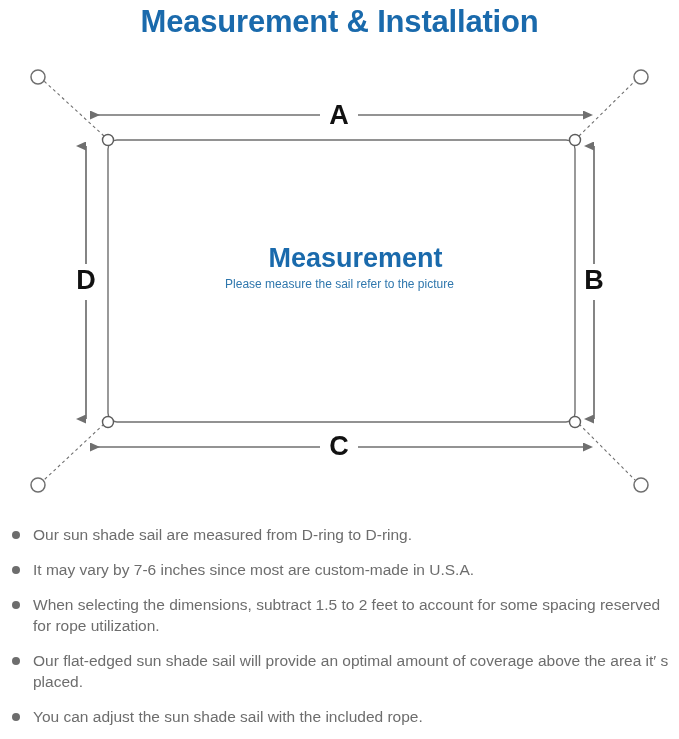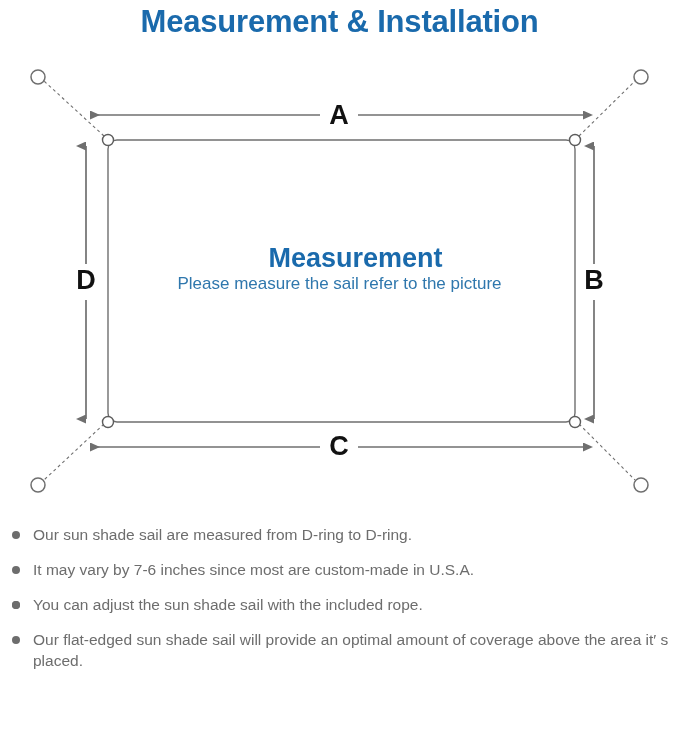--- a/index.html
+++ b/index.html
@@ -48,21 +48,21 @@
     font-weight:bold;
     color:#1a6aac;
     line-height:28px;
     white-space:nowrap;
   }
   .center-sub{
     position:absolute;
     left:0;top:227px;
     width:679px;
     text-align:center;
-    font-size:17px;
+    font-size:12px;
     font-weight:normal;
     color:#2f77ad;
     line-height:18px;
     white-space:nowrap;
   }
 
   .dim-letter{
     position:absolute;
     font-size:27px;
     font-weight:bold;
@@ -177,24 +177,25 @@
     <div class="note">
       <span class="bullet"></span>
       <span>Our sun shade sail are measured from D-ring to D-ring.</span>
     </div>
     <div class="note">
       <span class="bullet"></span>
       <span>It may vary by 7-6 inches since most are custom-made in U.S.A.</span>
     </div>
     <div class="note">
       <span class="bullet"></span>
+      <span>When selecting the dimensions, subtract 1.5 to 2 feet to account for some spacing reserved for rope utilization.</span>
+    </div>
+    <div class="note">
+      <span class="bullet"></span>
+      <span>Our flat-edged sun shade sail will provide an optimal amount of coverage above the area it′ s placed.</span>
     </div>
     <div class="note">
       <span class="bullet"></span>
       <span>You can adjust the sun shade sail with the included rope.</span>
     </div>
-    <div class="note">
-      <span class="bullet"></span>
-      <span>Our flat-edged sun shade sail will provide an optimal amount of coverage above the area it′ s placed.</span>
-    </div>
   </div>
 
 </div>
 
 </body></html>

